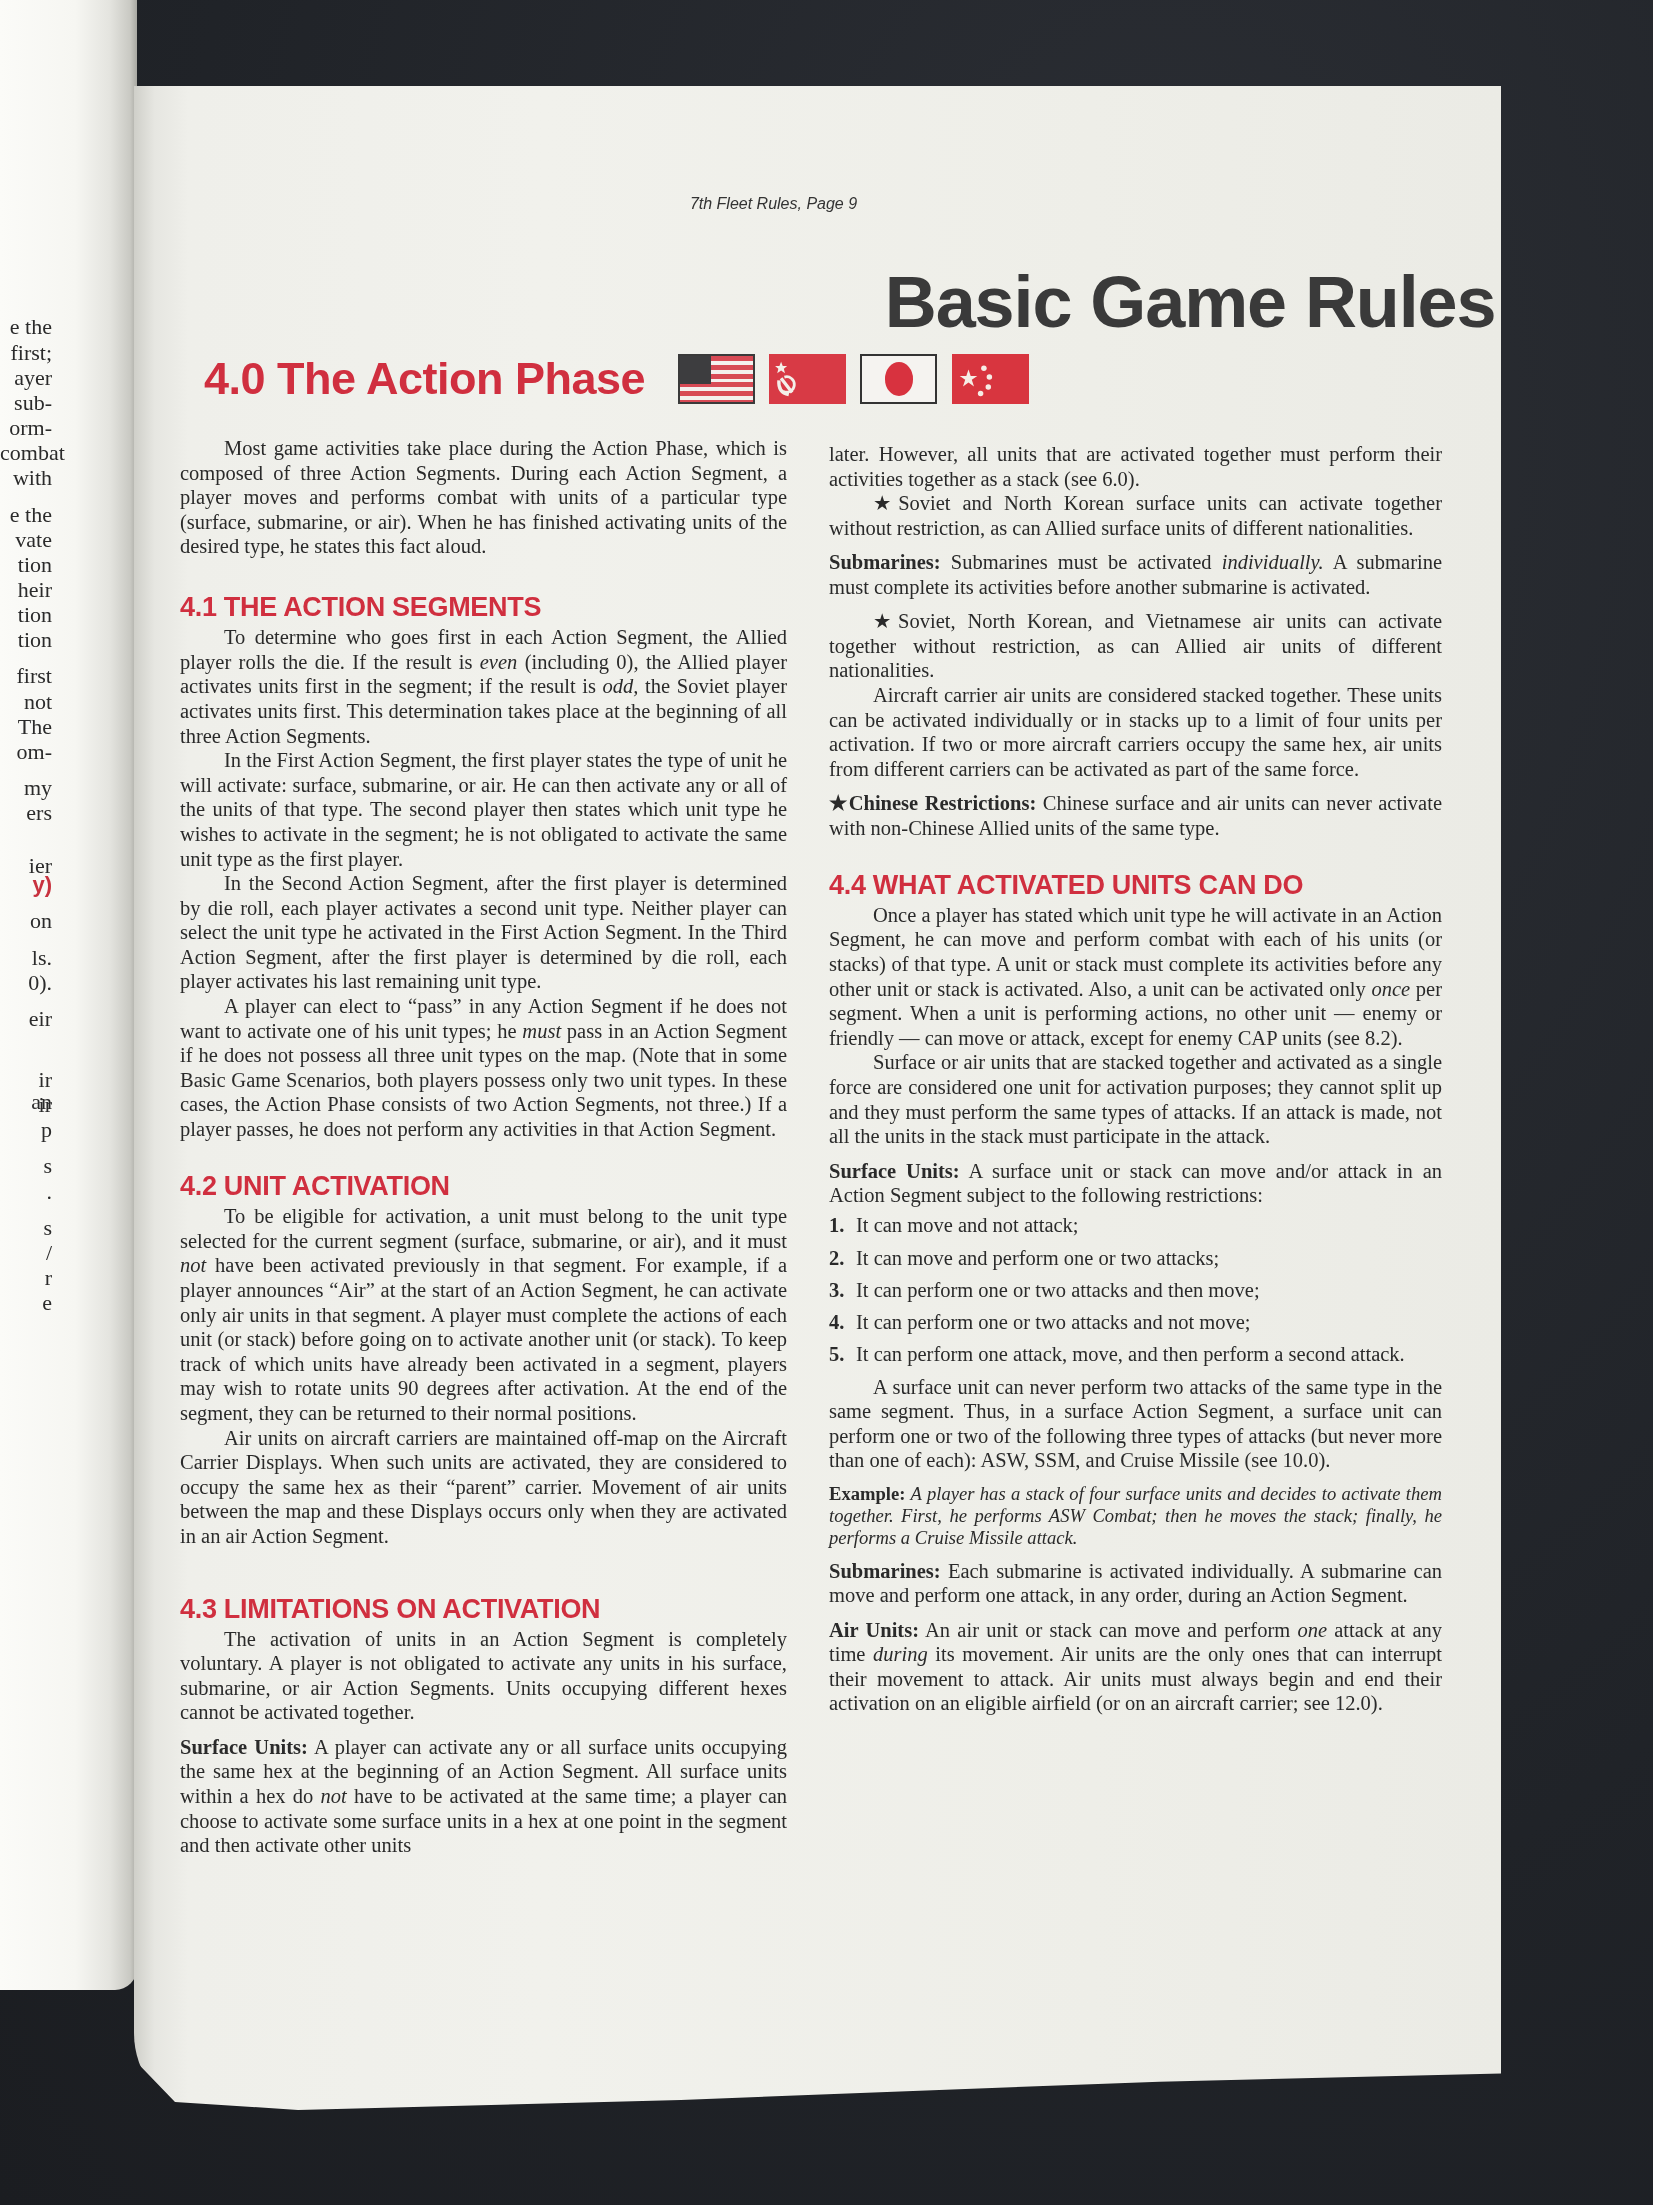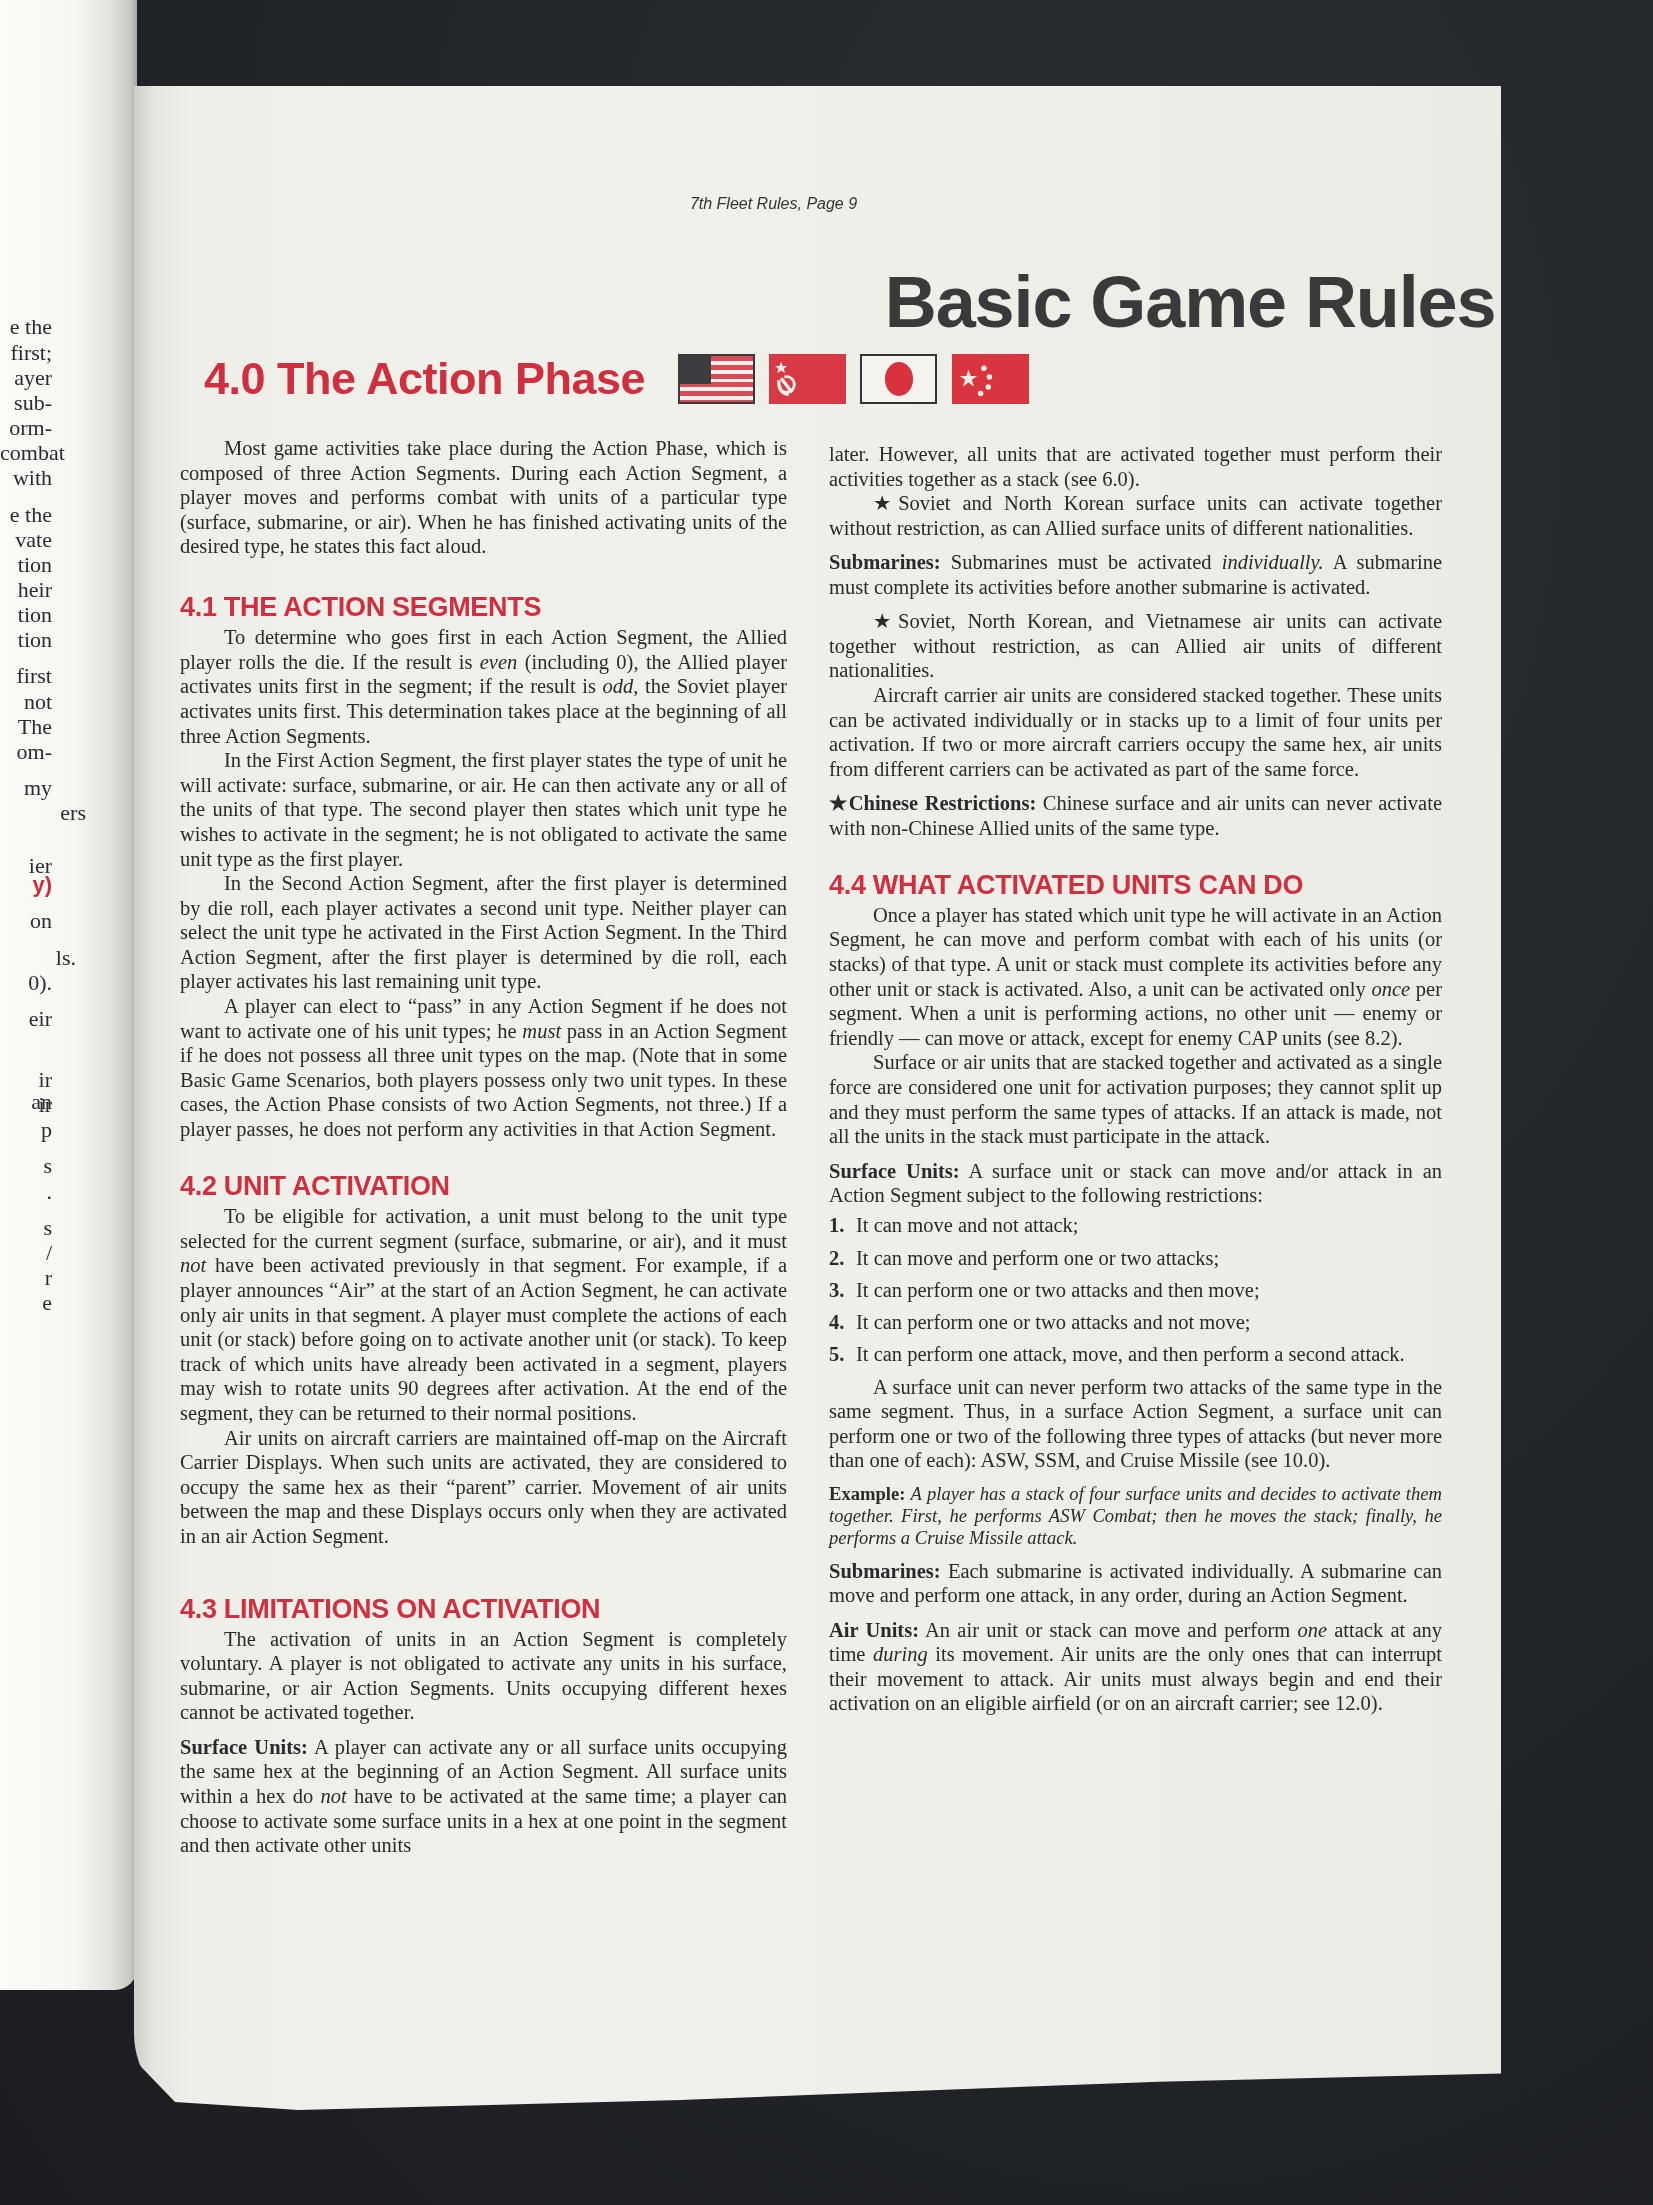--- a/index.html
+++ b/index.html
@@ -98,25 +98,25 @@
       <div class="frag" style="top: 527px;">vate</div>
       <div class="frag" style="top: 552px;">tion</div>
       <div class="frag" style="top: 577px;">heir</div>
       <div class="frag" style="top: 602px;">tion</div>
       <div class="frag" style="top: 627px;">tion</div>
       <div class="frag" style="top: 663px;">first</div>
       <div class="frag" style="top: 689px;">not</div>
       <div class="frag" style="top: 714px;">The</div>
       <div class="frag" style="top: 739px;">om-</div>
       <div class="frag" style="top: 775px;">my</div>
-      <div class="frag" style="top: 800px; padding-left: 34px;">ers</div>
+      <div class="frag" style="top: 800px;">ers</div>
       <div class="frag" style="top: 836px; margin-top: 17px;">ier</div>
       <div class="frag red" style="top: 872px;">y)</div>
       <div class="frag" style="top: 908px;">on</div>
-      <div class="frag" style="top: 945px; padding-left: 24px;">ls.</div>
+      <div class="frag" style="top: 945px;">ls.</div>
       <div class="frag" style="top: 970px;">0).</div>
       <div class="frag" style="top: 1006px;">eir</div>
       <div class="frag" style="top: 1089px;">an</div>
       <div class="frag" style="top: 1067px;">ir</div>
       <div class="frag" style="top: 1092px;">ir</div>
       <div class="frag" style="top: 1117px;">p</div>
       <div class="frag" style="top: 1153px;">s</div>
       <div class="frag" style="top: 1179px;">.</div>
       <div class="frag" style="top: 1215px;">s</div>
       <div class="frag" style="top: 1240px;">/</div>

